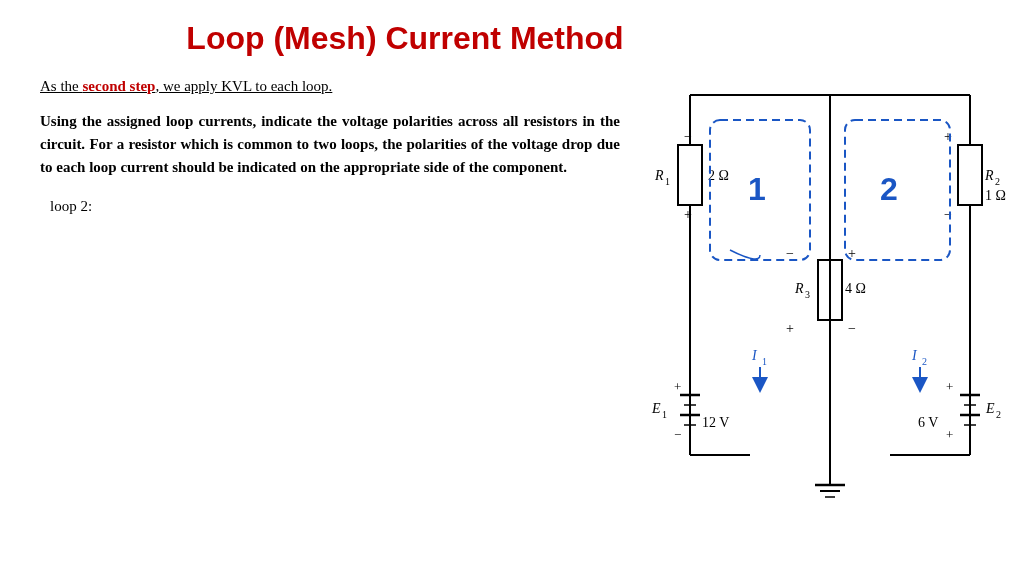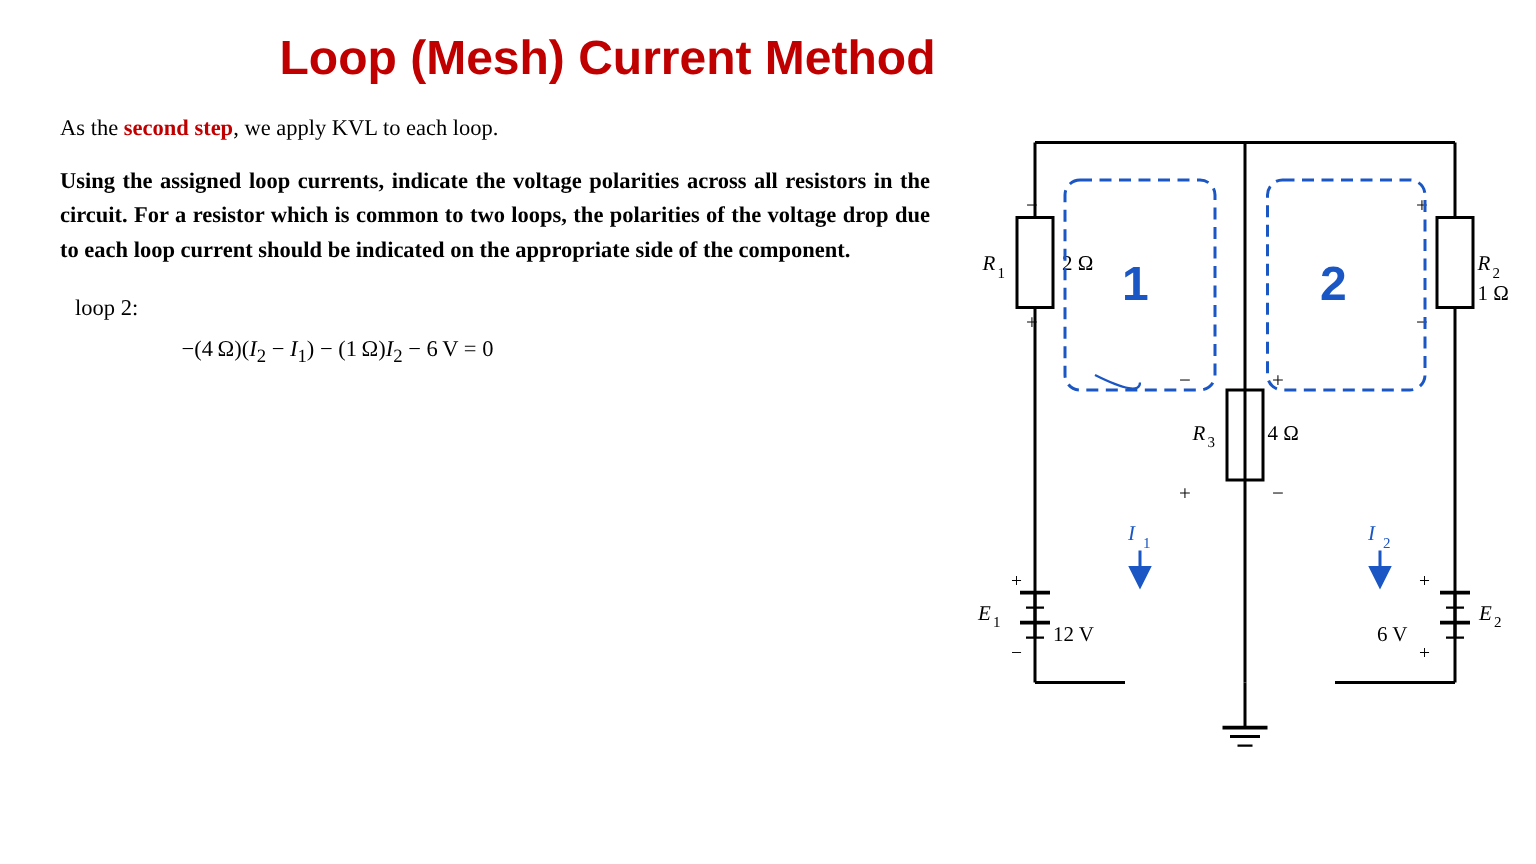--- a/index.html
+++ b/index.html
@@ -32,20 +32,21 @@
     }
     .text-section {
       flex: 0 0 580px;
       font-size: 15px;
       line-height: 1.5;
       color: #000;
     }
     .intro-line {
       margin-bottom: 12px;
       font-size: 15px;
+      text-decoration: underline;
     }
     .second-step {
       color: #c00000;
       font-weight: bold;
     }
     .body-text {
       text-align: justify;
       font-size: 15px;
       margin-bottom: 16px;
       line-height: 1.55;
@@ -86,26 +87,20 @@
   <div class="content-area">
     <div class="text-section">
       <p class="intro-line">
         <span>As the </span><span class="second-step">second step</span><span>, we apply KVL to each loop.</span>
       </p>
       <p class="body-text">Using the assigned loop currents, indicate the voltage polarities across all resistors in the circuit. For a resistor which is common to two loops, the polarities of the voltage drop due to each loop current should be indicated on the appropriate side of the component.</p>
 
       <div class="equations">
         <div class="eq-line">
           <span class="eq-label">loop 2:</span>
-        </div>
-        <div class="eq-line">
-          <span class="eq-label"></span>
-          <span>
-            −(4 Ω)(<i>I</i><sub>2</sub> − <i>I</i><sub>1</sub>) − (1 Ω)<i>I</i><sub>2</sub> − 6 V = 0
-          </span>
         </div>
       </div>
     </div>
 
     <div class="circuit-section">
 
       <svg width="390" height="440" viewBox="0 0 390 440" class="circuit-svg">
 
         <line x1="60" y1="30" x2="60" y2="390" stroke="#000" stroke-width="2"></line>
 

